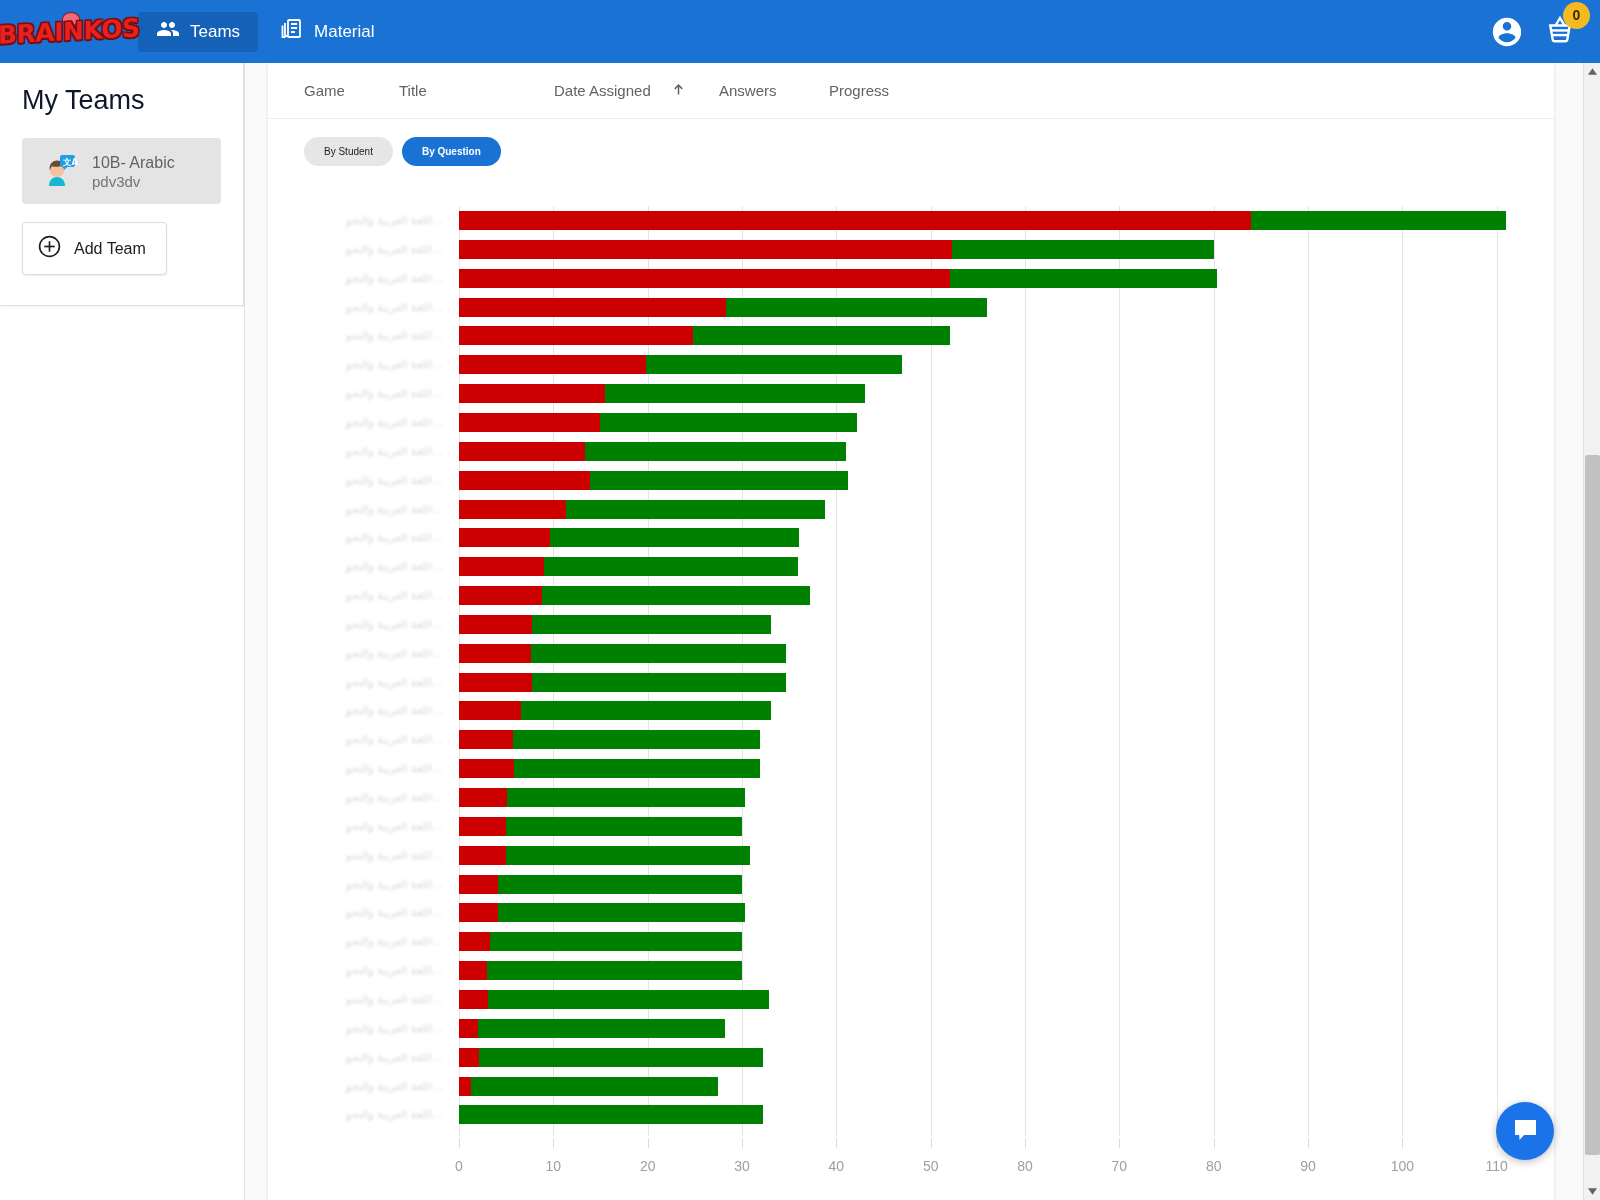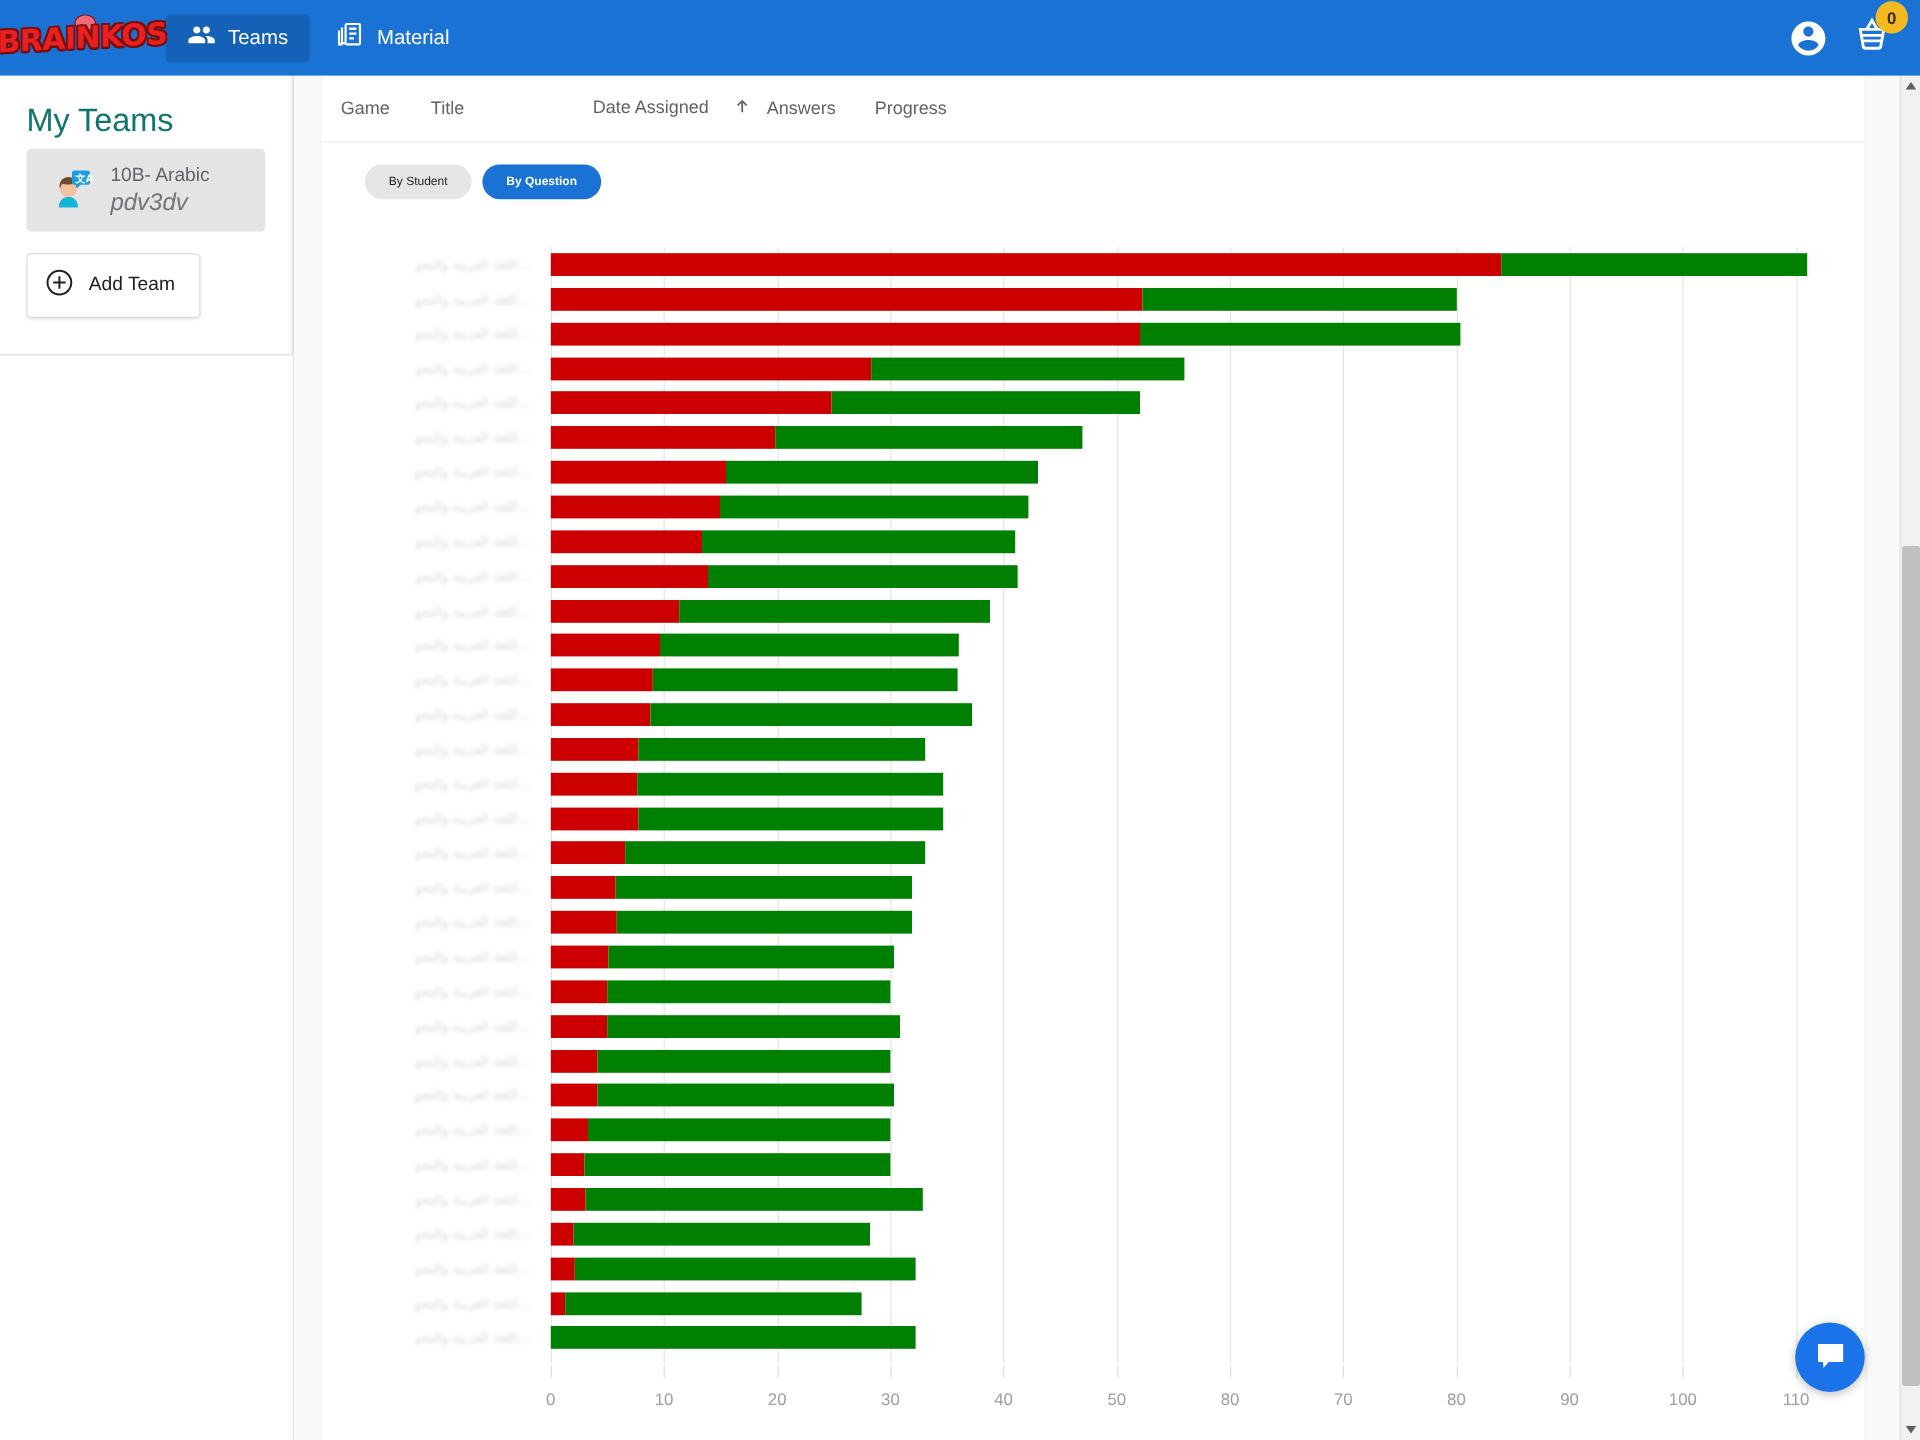--- a/index.html
+++ b/index.html
@@ -82,35 +82,35 @@
   }
   .sidebar-card {
     background: #fff;
     border-bottom: 1px solid #e0e0e0;
     border-right: 1px solid #e0e0e0;
     padding: 22px 22px 30px 22px;
     box-shadow: 0 1px 2px rgba(0,0,0,0.06);
   }
   .my-teams-title {
     font-size: 27px; font-weight: normal;
-    color: #0f766e; margin-bottom: 8px;
+    color: #0f172a; margin-bottom: 22px;
   }
   .team-item {
     display: flex; align-items: center; gap: 14px;
     background: #e4e4e4;
     border-radius: 4px;
     padding: 12px 14px;
     cursor: pointer;
     margin-bottom: 18px;
   }
   .team-avatar {
     width: 42px; height: 42px; position: relative; flex: none;
   }
   .team-name { font-size: 16px; color: #5f6368; line-height: 1.35; }
-  .team-code { font-size: 20px; color: #70757a; font-style: italic; }
+  .team-code { font-size: 15px; color: #70757a; }
   .add-team {
     display: inline-flex; align-items: center; gap: 12px;
     border: 1px solid #dcdcdc; border-radius: 4px;
     background: #fff;
     padding: 11px 20px 11px 14px;
     font-size: 16px; color: #202124;
     cursor: pointer;
     box-shadow: 0 1px 2px rgba(0,0,0,0.08);
   }
 
@@ -127,21 +127,21 @@
     background: #ffffff;
     box-shadow: 0 1px 3px rgba(0,0,0,0.13);
   }
   .col-head {
     height: 56px;
     display: flex; align-items: center;
     border-bottom: 1px solid #eeeeee;
     padding-left: 16px;
     font-size: 15px; color: #5f6368;
   }
-  .col-head > div { cursor: pointer; user-select: none; }
+  .col-head > div { cursor: pointer; user-select: none; margin-left: 20px; }
   .ch-game  { width: 75px; }
   .ch-title { width: 135px; }
   .ch-date  { width: 145px; display: flex; align-items: flex-start; gap: 20px; }
   .ch-ans   { width: 90px; }
   .ch-prog  { width: 90px; }
 
   .total-line {
     font-size: 16px; color: #5f6368;
     padding: 22px 0 0 35px;
   }

